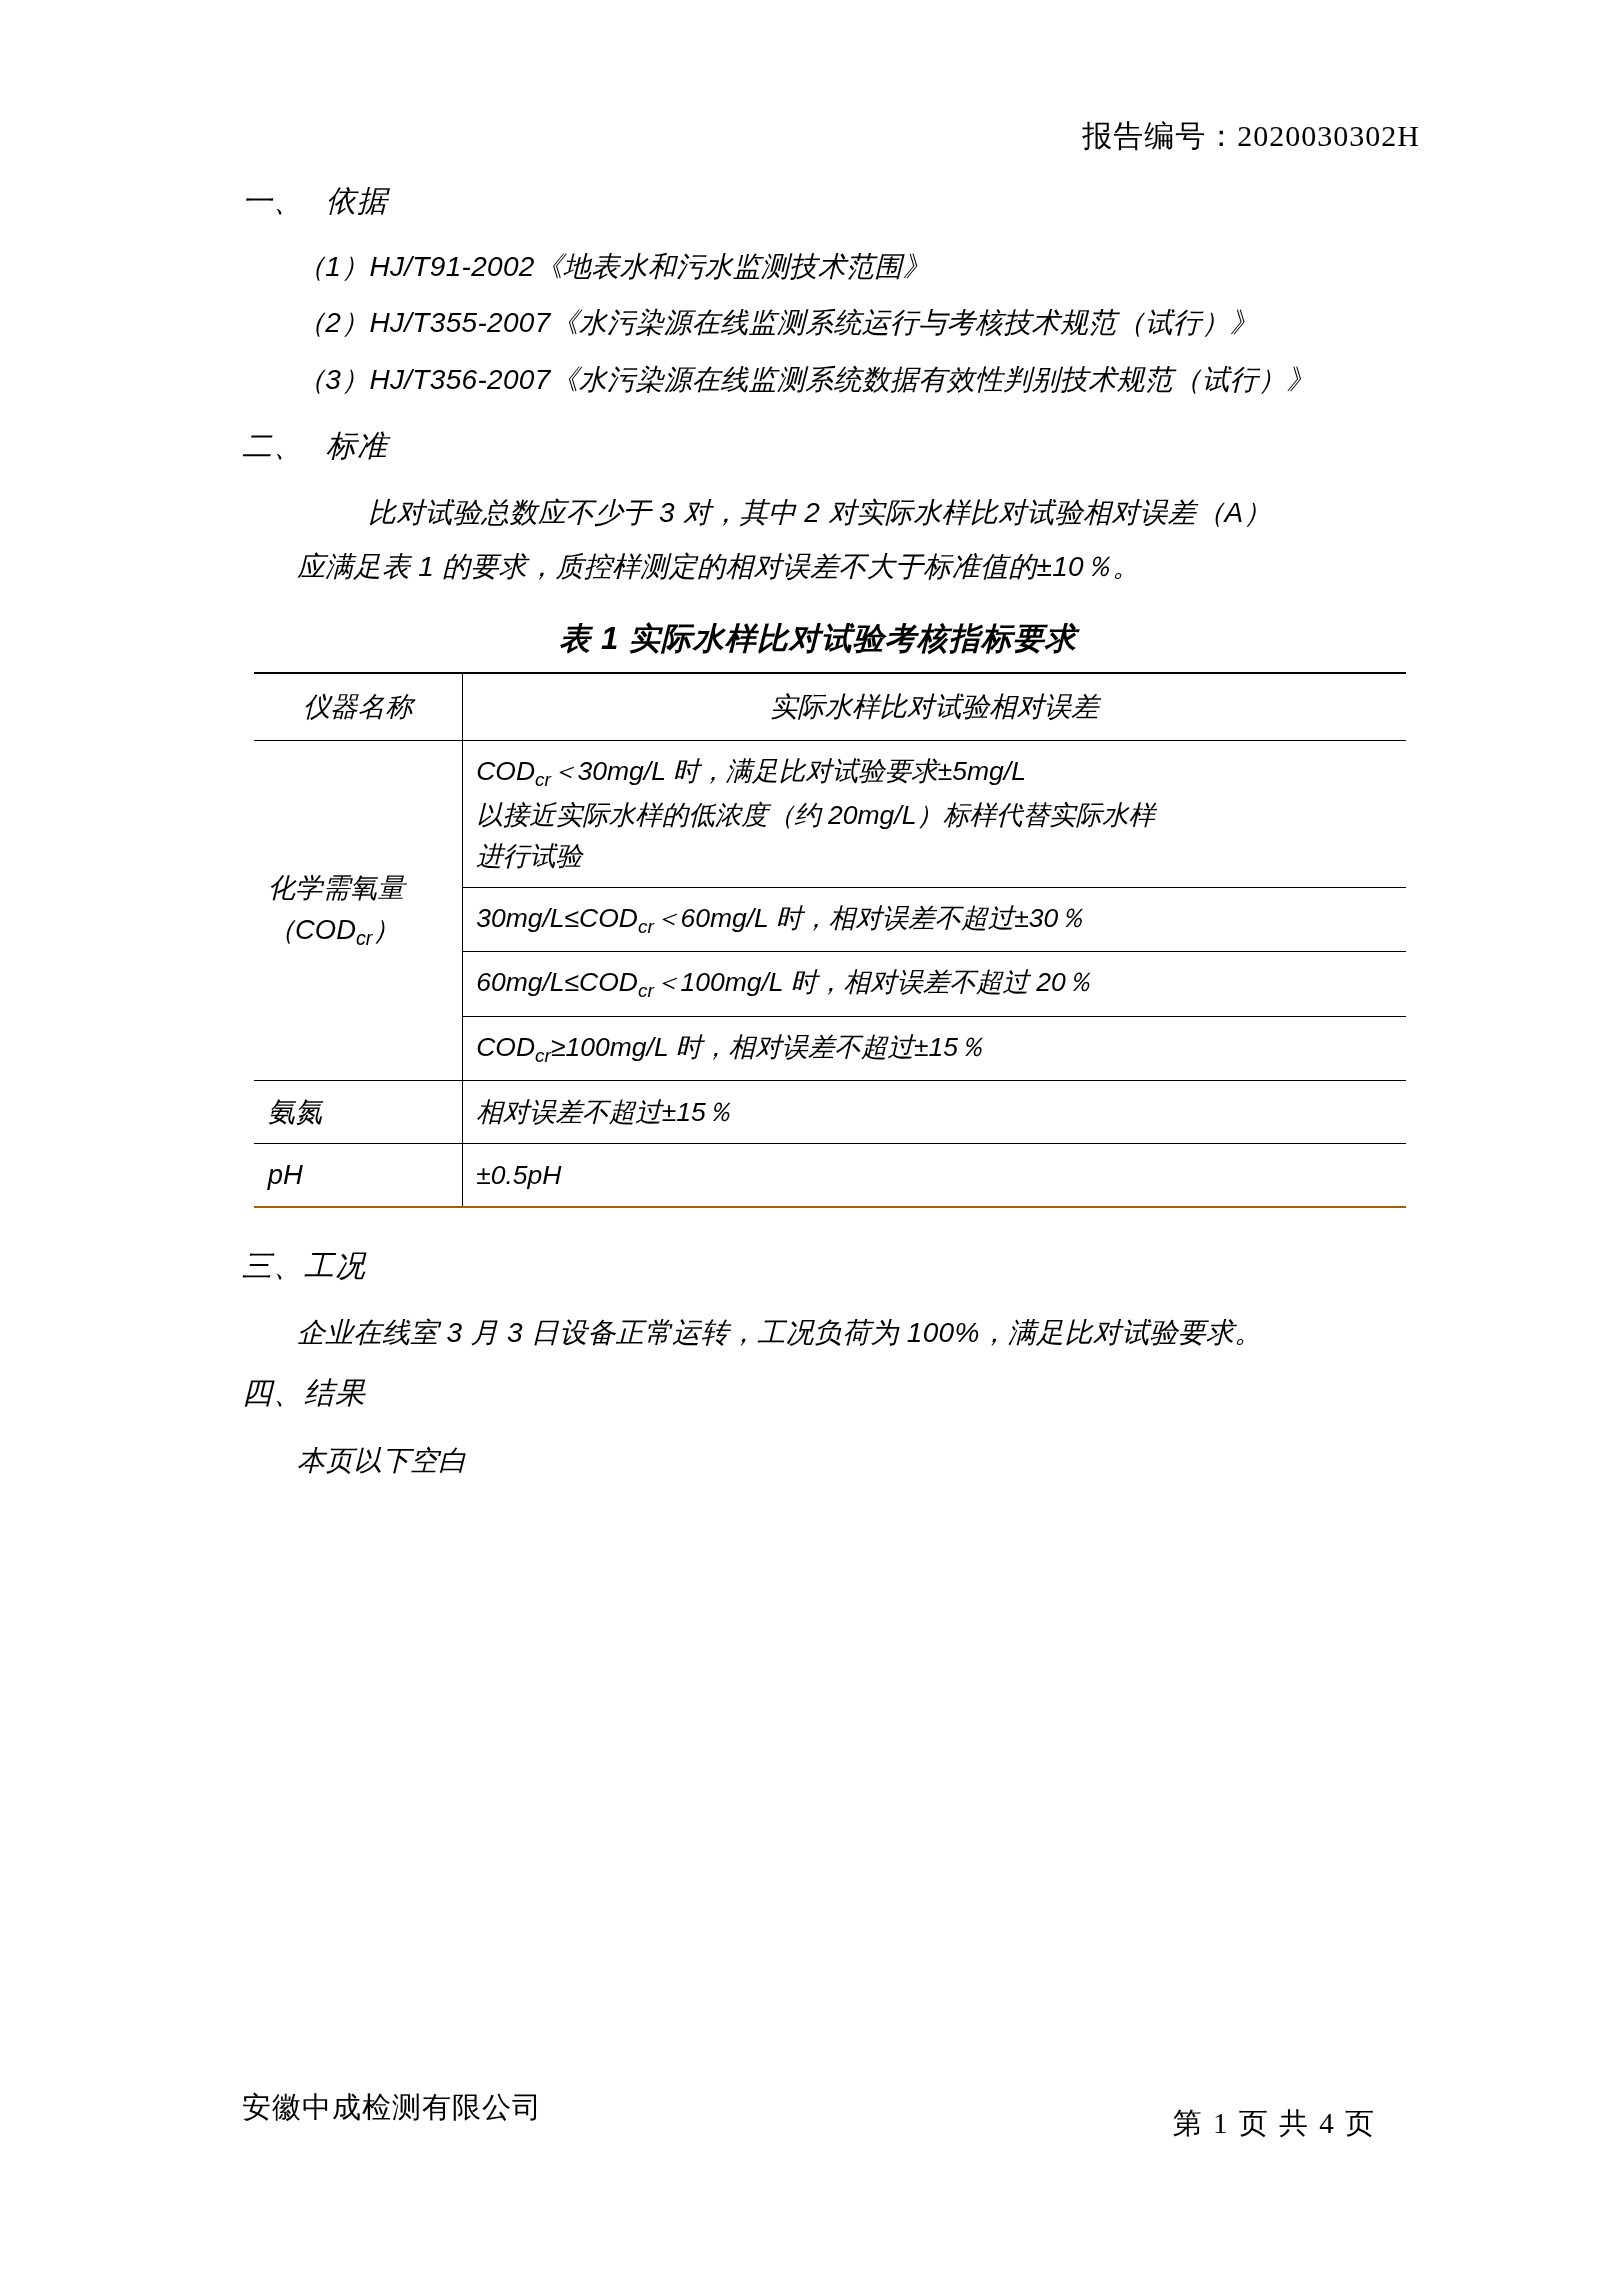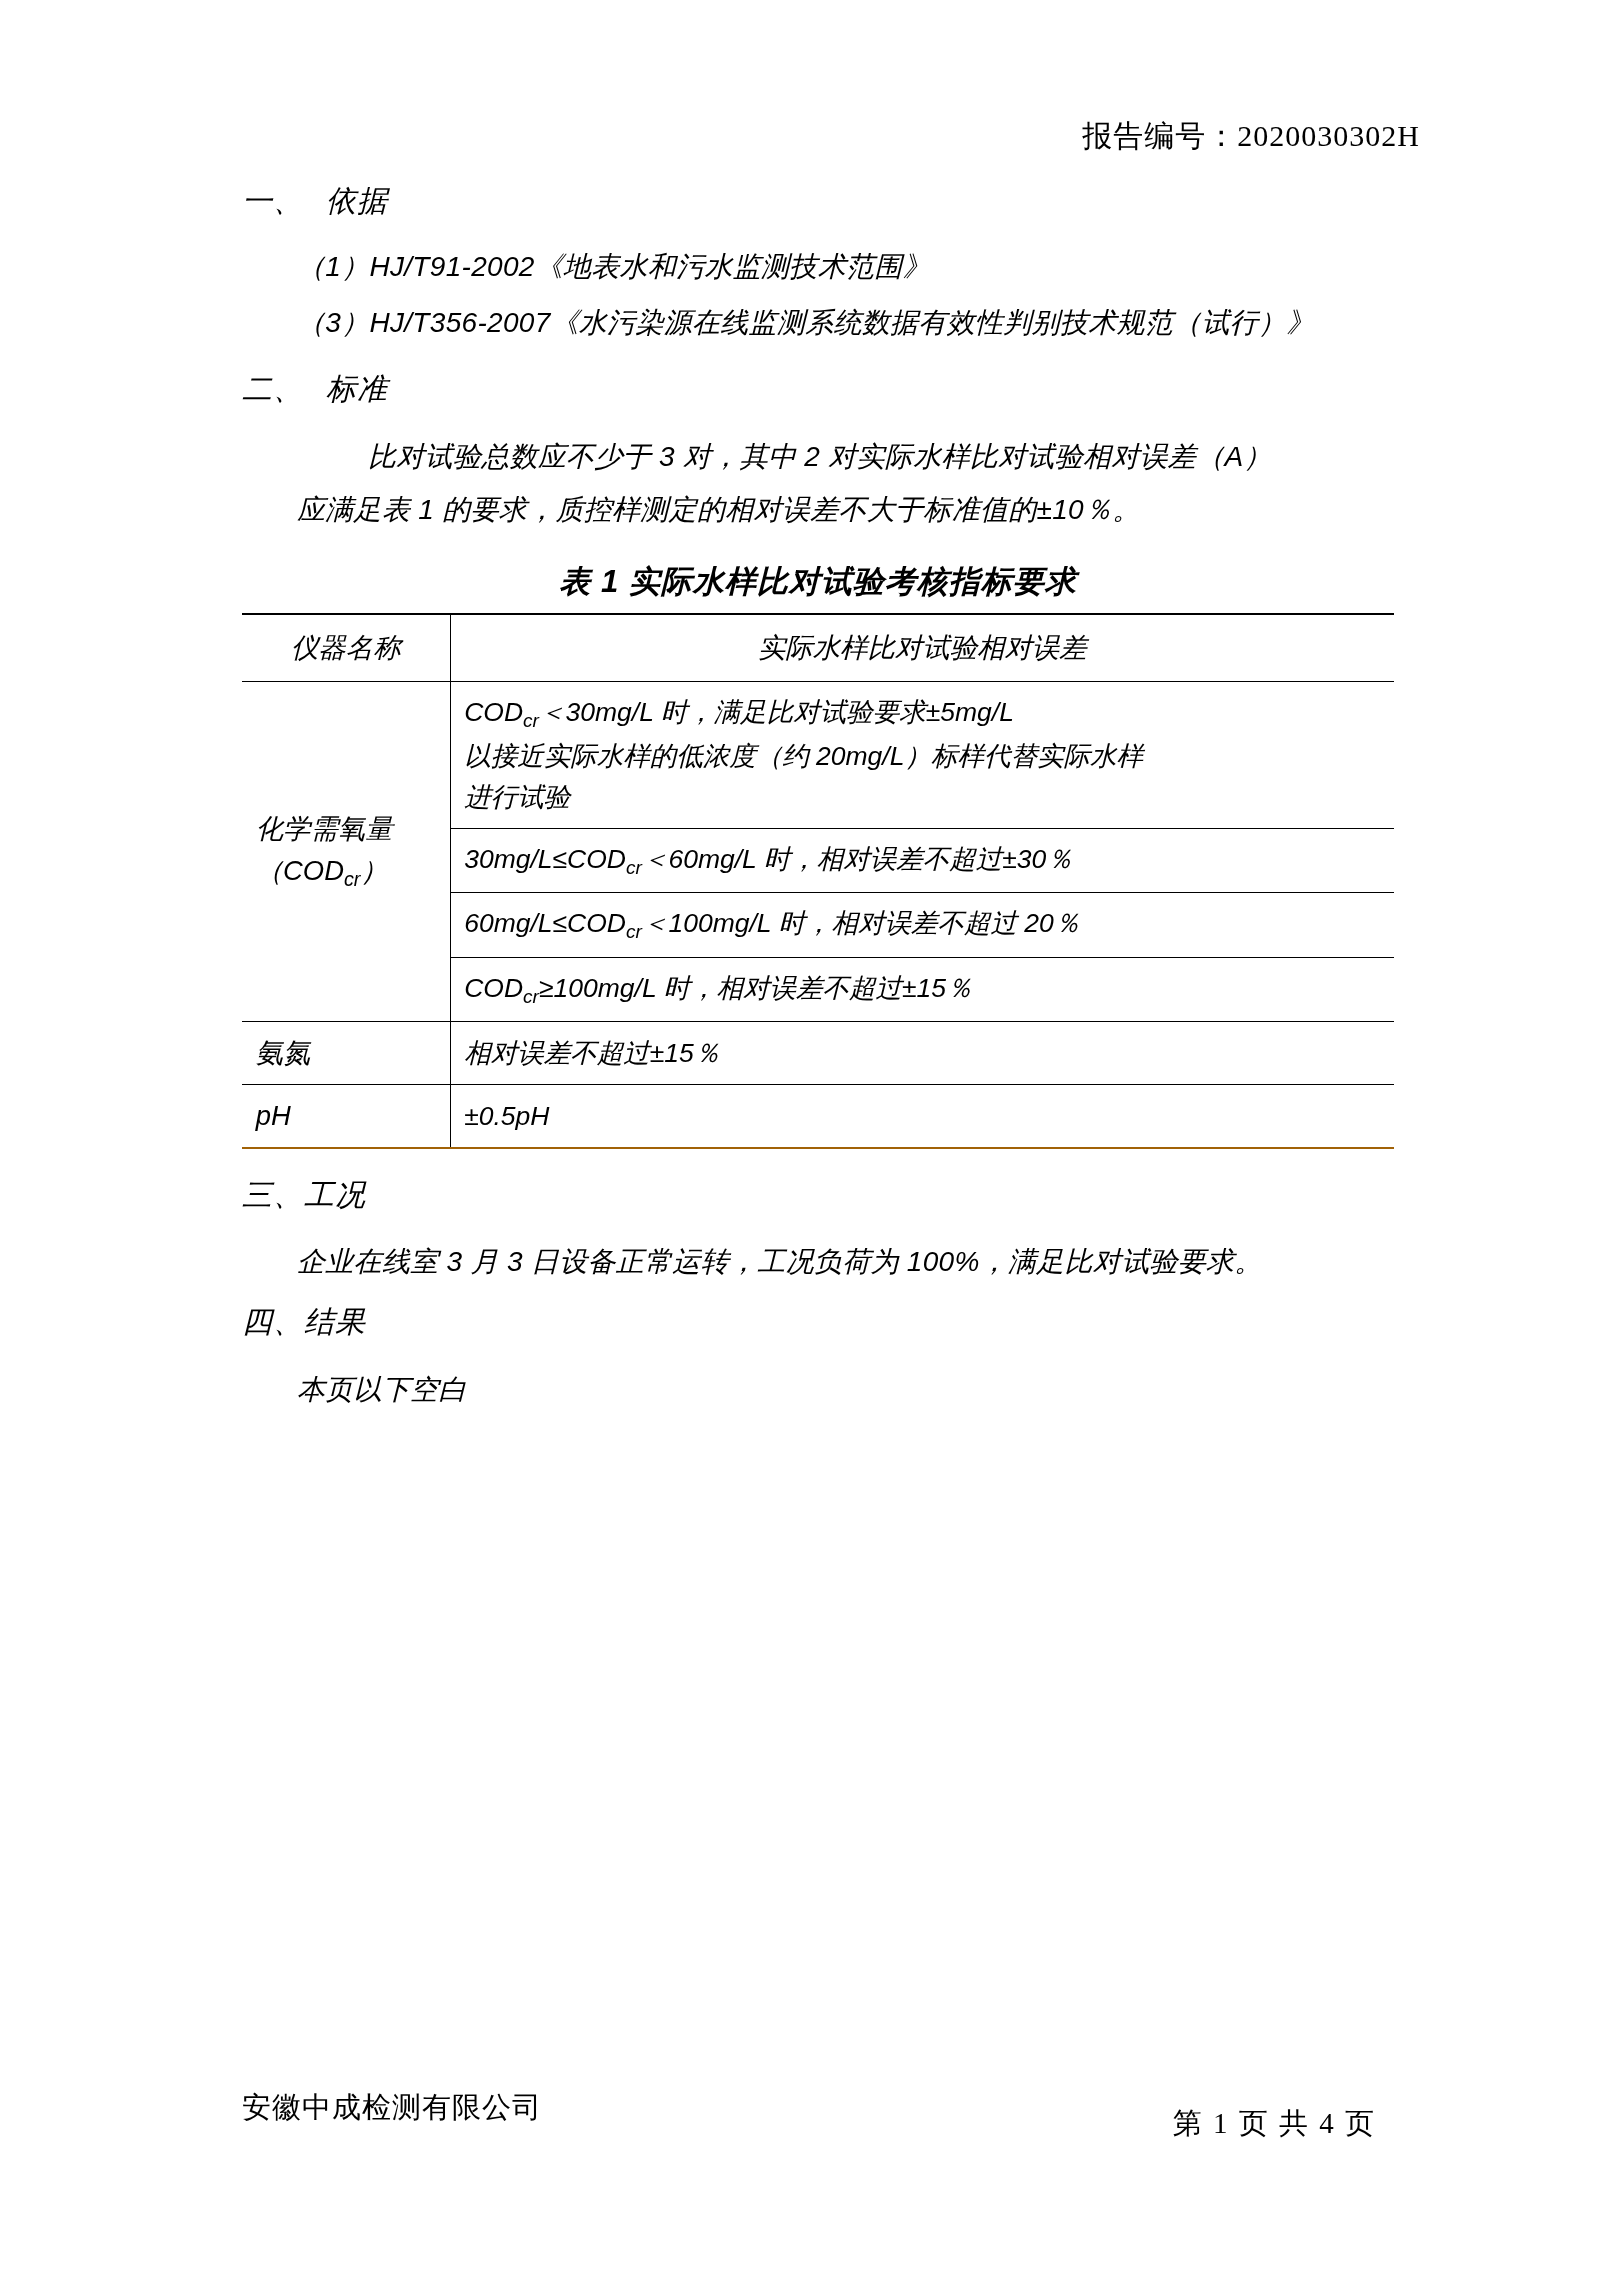--- a/index.html
+++ b/index.html
@@ -74,21 +74,21 @@
   .table-title {
     font-size: 31px;
     font-weight: bold;
     text-align: center;
     margin: 25.5px 0 9.8px 0;
     letter-spacing: 1px;
   }
   table.indicators {
     border-collapse: collapse;
     width: 1152px;
-    margin: 0;
+    margin: 12px;
     table-layout: fixed;
   }
   table.indicators td {
     border: 1px solid #000;
     font-size: 26.5px;
     padding: 9.8px 13.7px;
     vertical-align: middle;
     line-height: 1.55;
   }
   table.indicators td.th {
@@ -138,20 +138,21 @@
 
   <div class="report-no">报告编号：2020030302H</div>
 
   <div class="content">
 
     <div class="sec-head">
       <span class="num">一、</span><span>依据</span>
     </div>
     <div class="spacer-sm"></div>
     <div class="ref-line">（1）HJ/T91-2002《地表水和污水监测技术范围》</div>
+    <div class="ref-line">（2）HJ/T355-2007《水污染源在线监测系统运行与考核技术规范（试行）》</div>
     <div class="ref-line">（3）HJ/T356-2007《水污染源在线监测系统数据有效性判别技术规范（试行）》</div>
 
     <div class="spacer-sm"></div>
 
     <div class="sec-head">
       <span class="num">二、</span><span>标准</span>
     </div>
     <div class="spacer-sm"></div>
     <div class="para pl indent">比对试验总数应不少于 3 对，其中 2 对实际水样比对试验相对误差（A）</div>
     <div class="para pl">应满足表 1 的要求，质控样测定的相对误差不大于标准值的±10％。</div>

